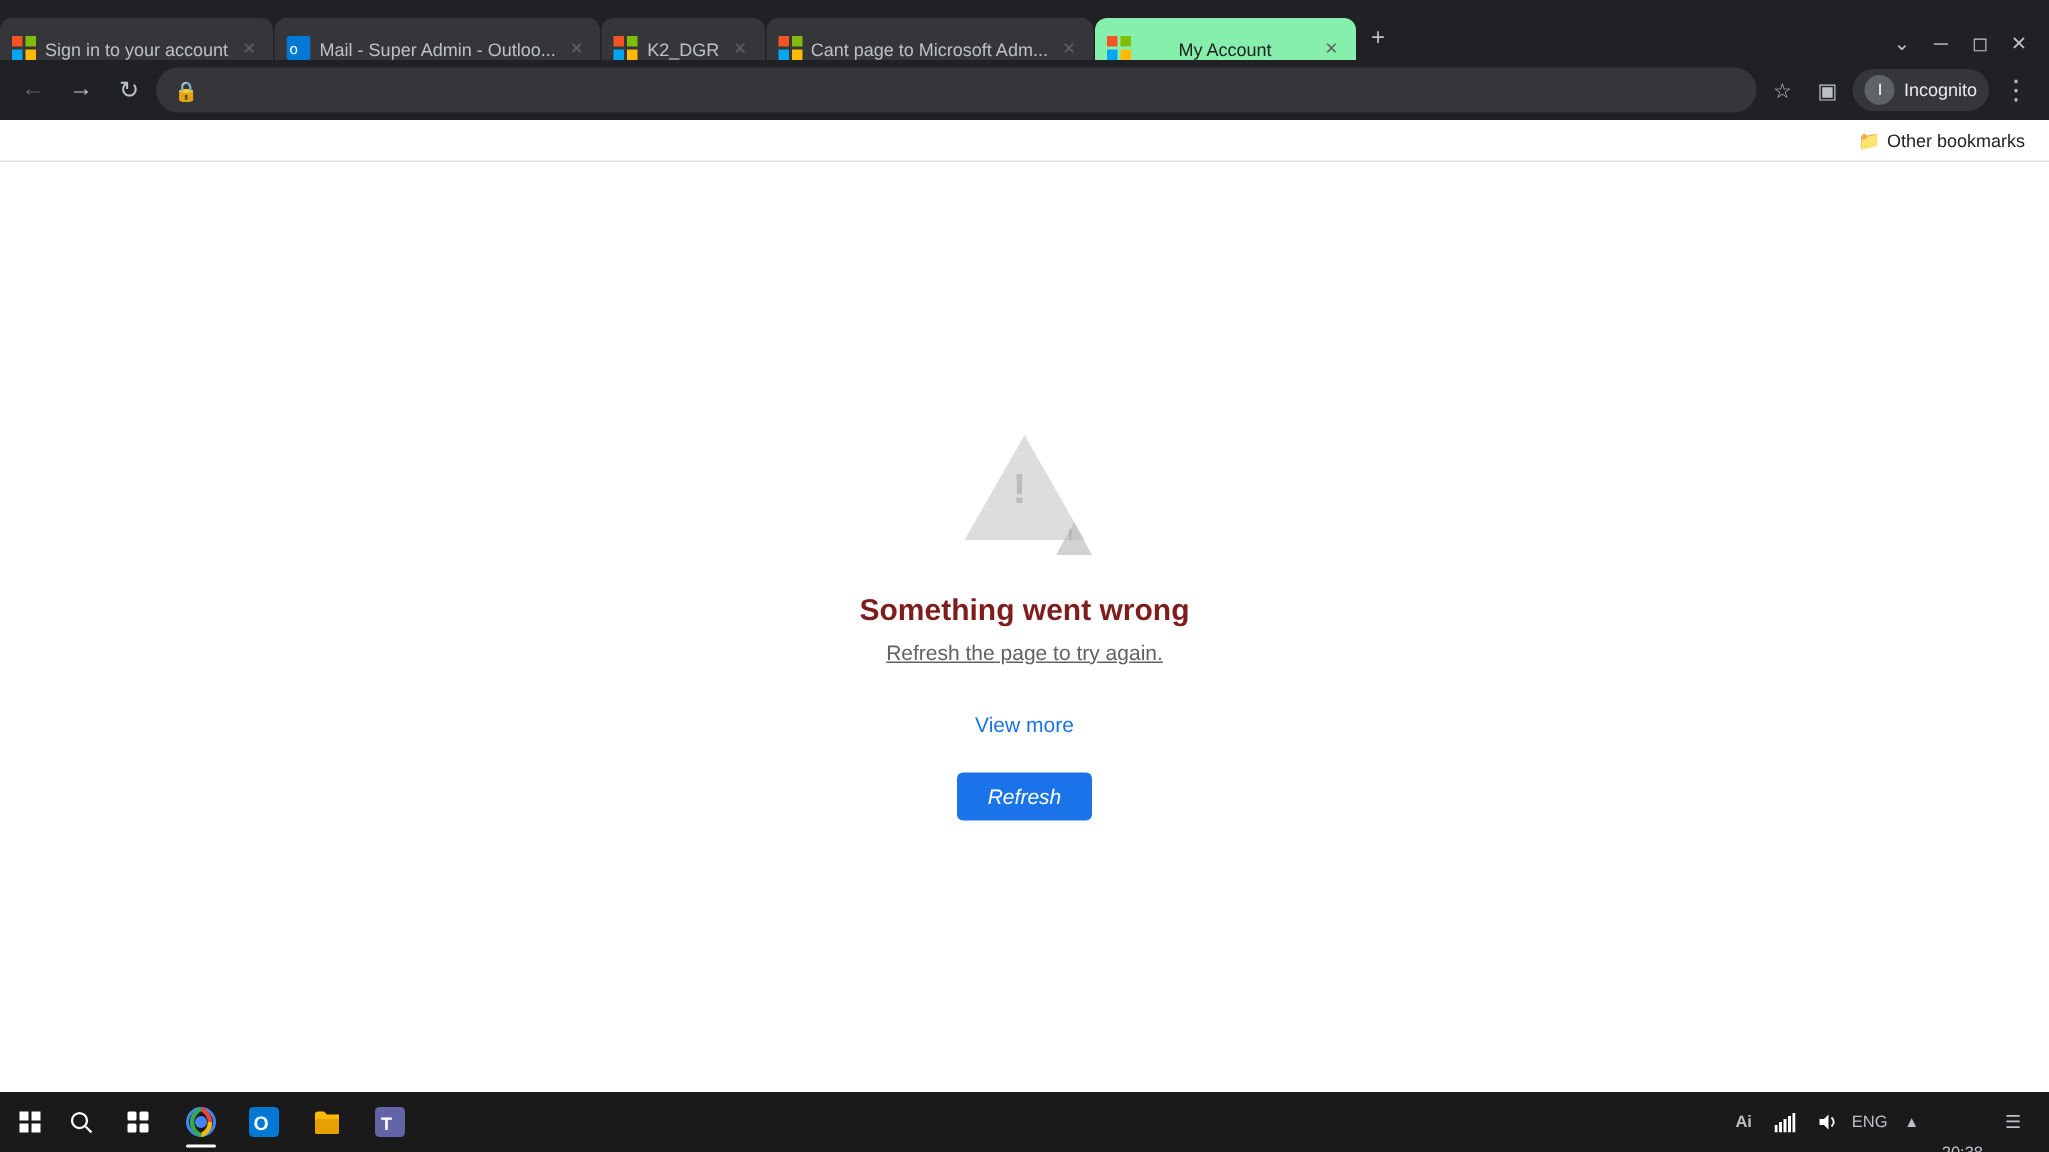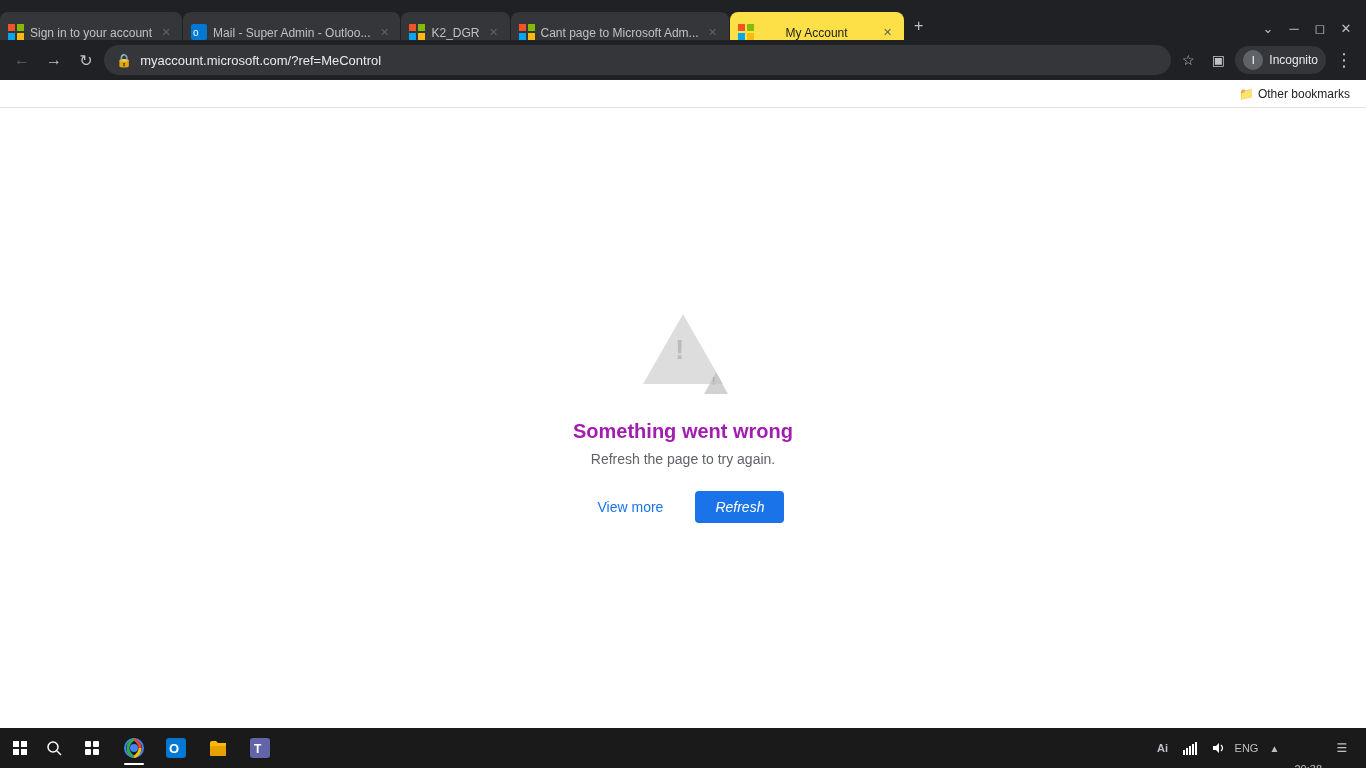--- a/index.html
+++ b/index.html
@@ -28,21 +28,21 @@
       background: #35363a;
       min-width: 0;
       max-width: 220px;
       cursor: pointer;
       position: relative;
       margin-right: 1px;
       gap: 6px;
       flex-shrink: 0;
     }
     .tab.active {
-      background: #fde047;
+      background: #86efac;
       color: #202124;
       gap: 32px;
     }
     .tab-favicon {
       width: 16px;
       height: 16px;
       flex-shrink: 0;
       display: flex;
       align-items: center;
       justify-content: center;
@@ -263,32 +263,34 @@
       top: 4px;
       left: -4px;
       font-size: 10px;
       font-weight: bold;
       color: #999;
     }
 
     .error-title {
       font-size: 20px;
       font-weight: 600;
-      color: #a21caf;
+      color: #7f1d1d;
       margin-top: 8px;
     }
     .error-subtitle {
       font-size: 14px;
       color: #5f6368;
+      text-decoration: underline;
     }
     .error-actions {
       display: flex;
       align-items: center;
       gap: 16px;
       margin-top: 16px;
+      flex-direction: column;
     }
     .btn-view-more {
       font-size: 14px;
       color: #1a73e8;
       background: none;
       border: none;
       cursor: pointer;
       padding: 8px 16px;
     }
     .btn-refresh {
@@ -494,21 +496,20 @@
     </div>
   </div>
 
   <div class="address-bar">
     <div class="nav-btn disabled">←</div>
     <div class="nav-btn">→</div>
     <div class="nav-btn">↻</div>
 
     <div class="address-input-wrap">
       <span class="lock-icon">🔒</span>
-      <span class="address-text">myaccount.microsoft.com/?ref=MeControl</span>
     </div>
 
     <div class="addr-icon-btn">☆</div>
     <div class="addr-icon-btn">▣</div>
 
     <div class="profile-btn">
       <div class="profile-avatar">I</div>
       <span>Incognito</span>
     </div>
 

